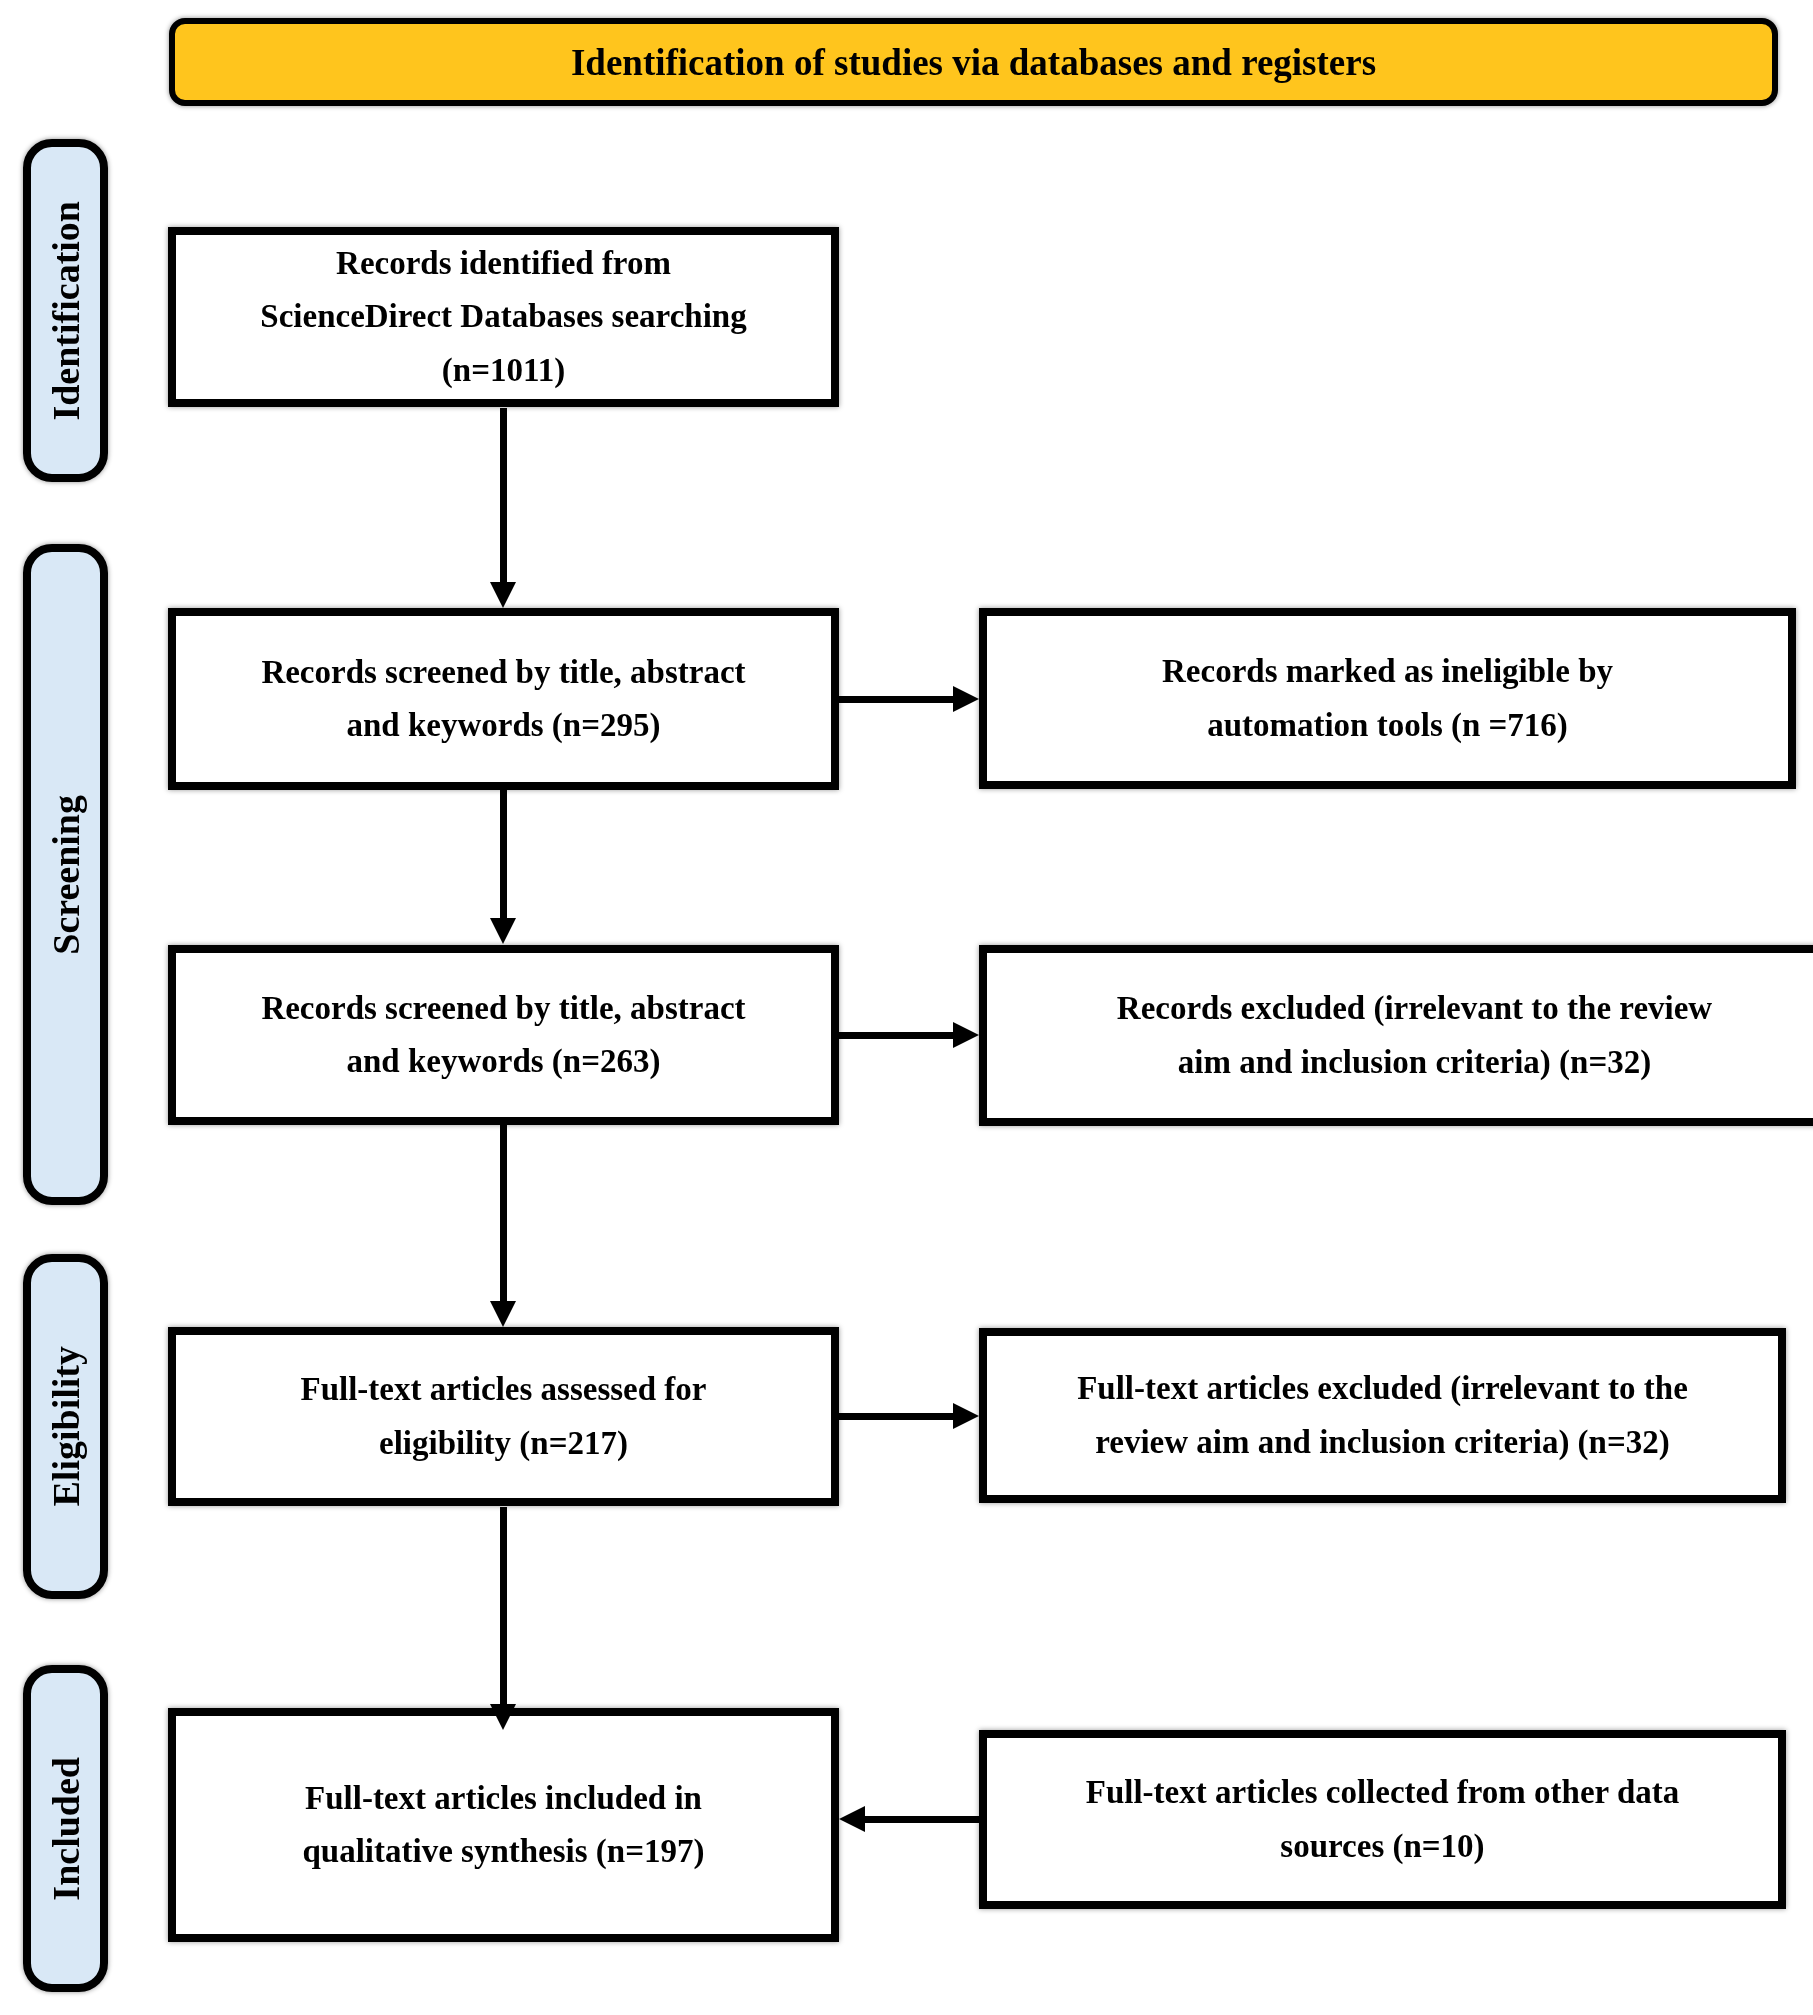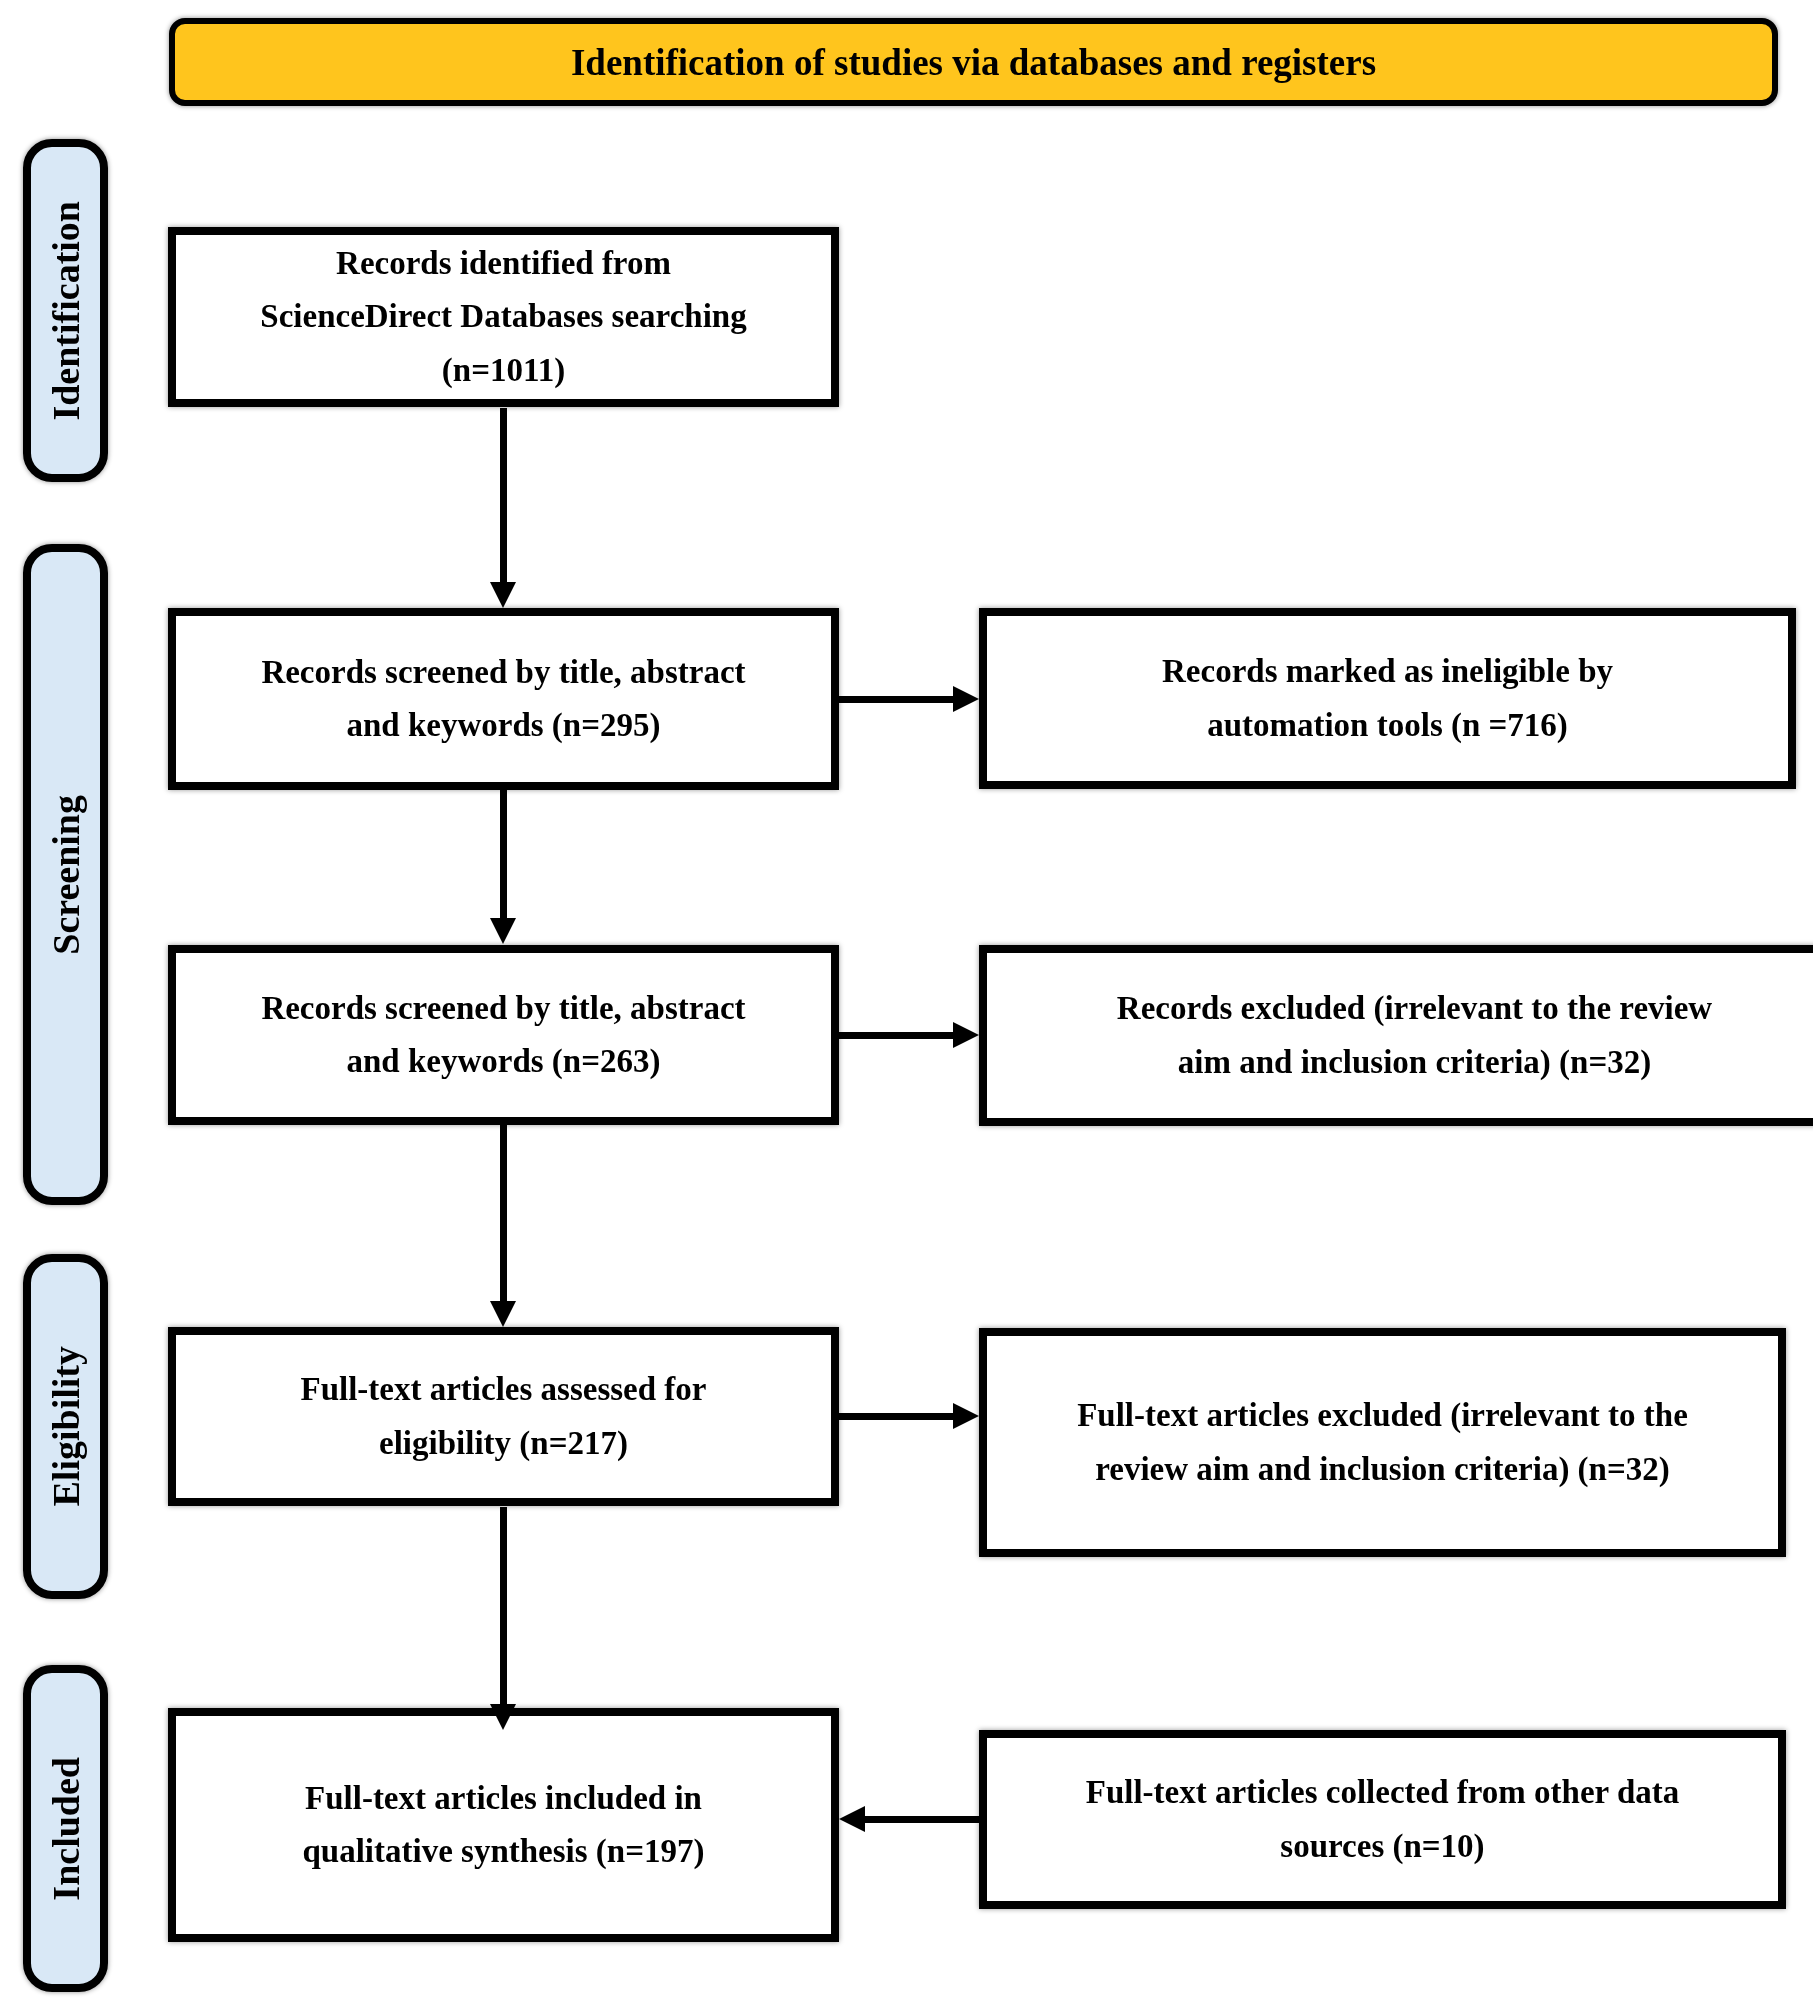--- a/index.html
+++ b/index.html
@@ -67,21 +67,21 @@
     box-shadow: 0 0 5.2px rgba(0,0,0,0.40);
     font-weight: bold;
   }
   .n1 { left: 168px;  top: 227px;  width: 671px; height: 180px; }
   .n2 { left: 168px;  top: 608px; width: 671px; height: 182px; }
   .n3 { left: 168px;  top: 945px; width: 671px; height: 180px; }
   .n4 { left: 168px;  top: 1327px; width: 671px; height: 179px; }
   .n5 { left: 168px;  top: 1708px; width: 671px; height: 234px; }
   .r2 { left: 979px; top: 608px; width: 817px; height: 181px; }
   .r3 { left: 979px; top: 945px; width: 871px; height: 181px; }
-  .r4 { left: 979px; top: 1328px; width: 807px; height: 229px; }
+  .r4 { left: 979px; top: 1328px; width: 807px; height: 175px; }
   .r5 { left: 979px; top: 1730px; width: 807px; height: 179px; text-align: center; }
 
   
   .varrow {
     position: absolute;
     left: 500px;
     width: 6.9px;
     background: var(--line);
   }
   .varrow::after {

